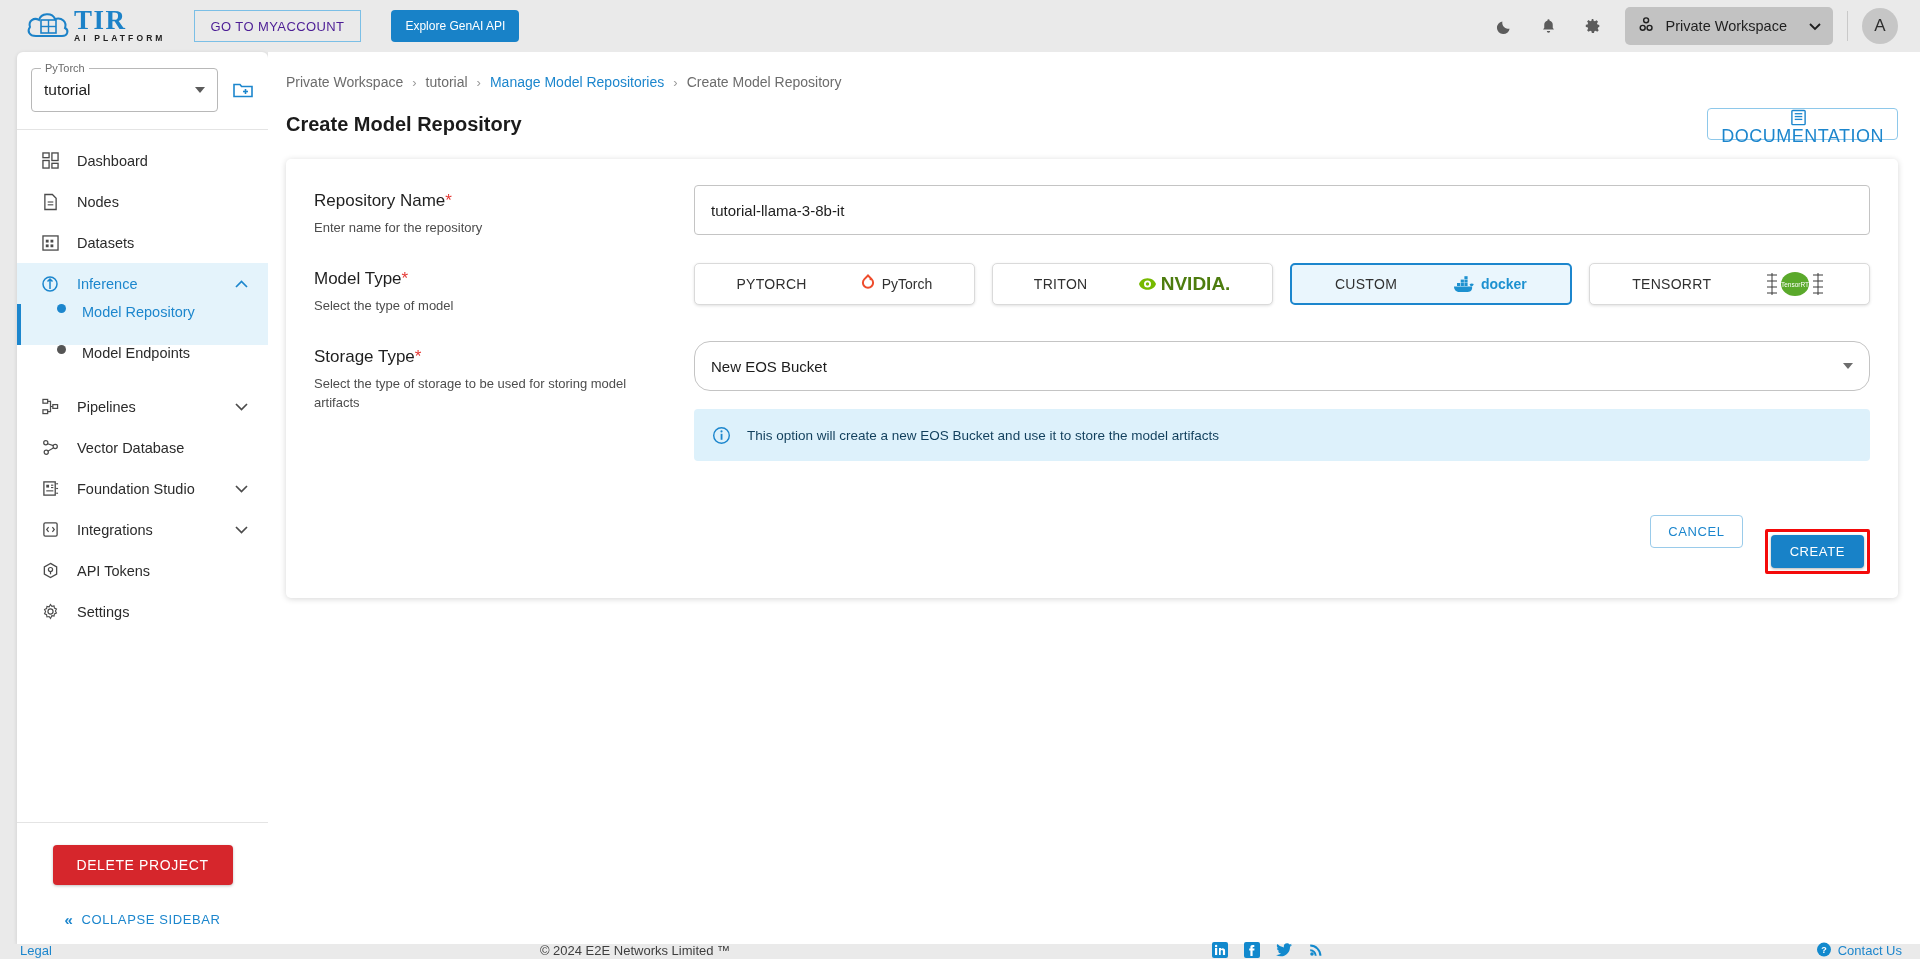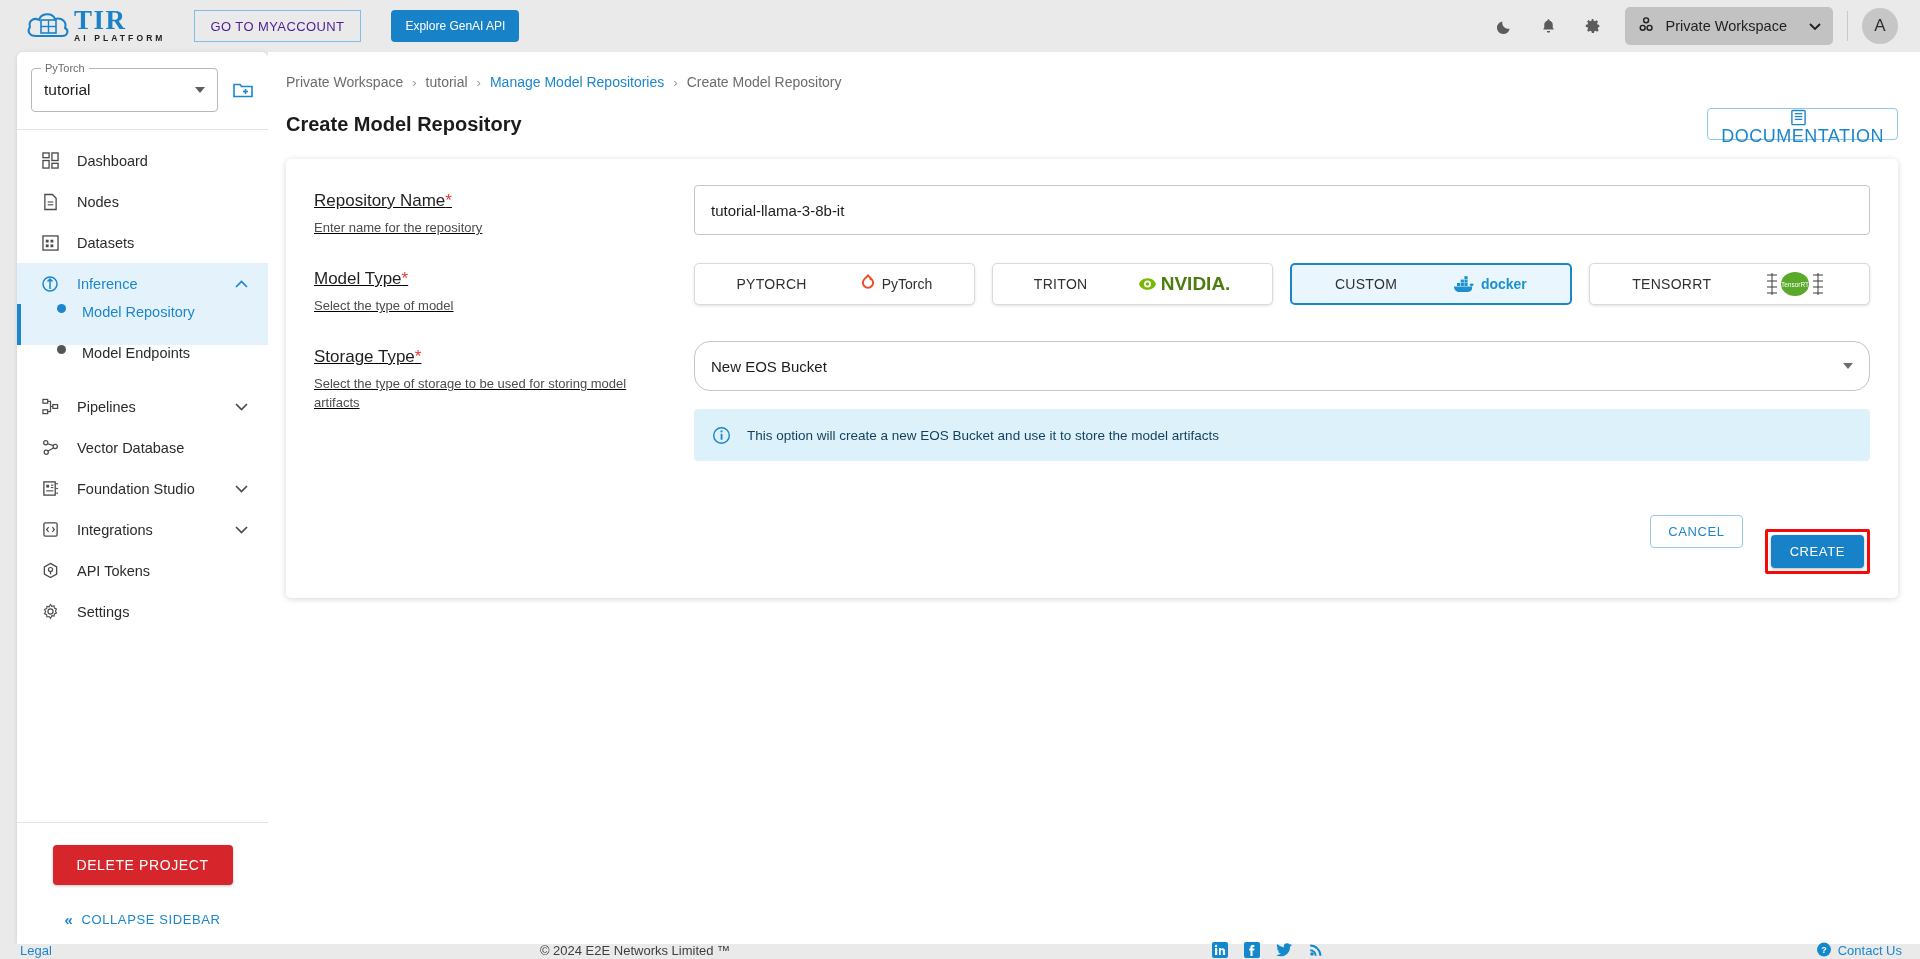--- a/index.html
+++ b/index.html
@@ -139,21 +139,21 @@
   }
   .btn-doc .dic { margin-right: 9px; display: flex; }
 
   .card {
     margin: 19px 22px 0 18px;
     background: #fff; border-radius: 5px; box-shadow: 0 1px 6px rgba(0,0,0,.16);
     padding: 26px 28px 24px 28px;
   }
   .row { display: flex; margin-bottom: 26px; }
   .row:last-of-type { margin-bottom: 0; }
-  .lbl-col { width: 380px; flex: none; padding-top: 6px; text-decoration: underline; }
+  .lbl-col { width: 380px; flex: none; padding-top: 6px; }
   .lbl-title { font-size: 17px; color: #1f1f1f; }
   .req { color: #e53935; }
   .lbl-desc { font-size: 13px; color: #4d4d4d; margin-top: 7px; line-height: 19px; max-width: 330px; }
   .fld-col { flex: 1; }
 
   .text-input {
     width: 100%; height: 50px; border: 1px solid #c4c4c4; border-radius: 4px;
     padding: 0 16px; font-size: 15px; color: #1d1d1d;
     font-family: "Liberation Sans", sans-serif; background: #fff;
   }

